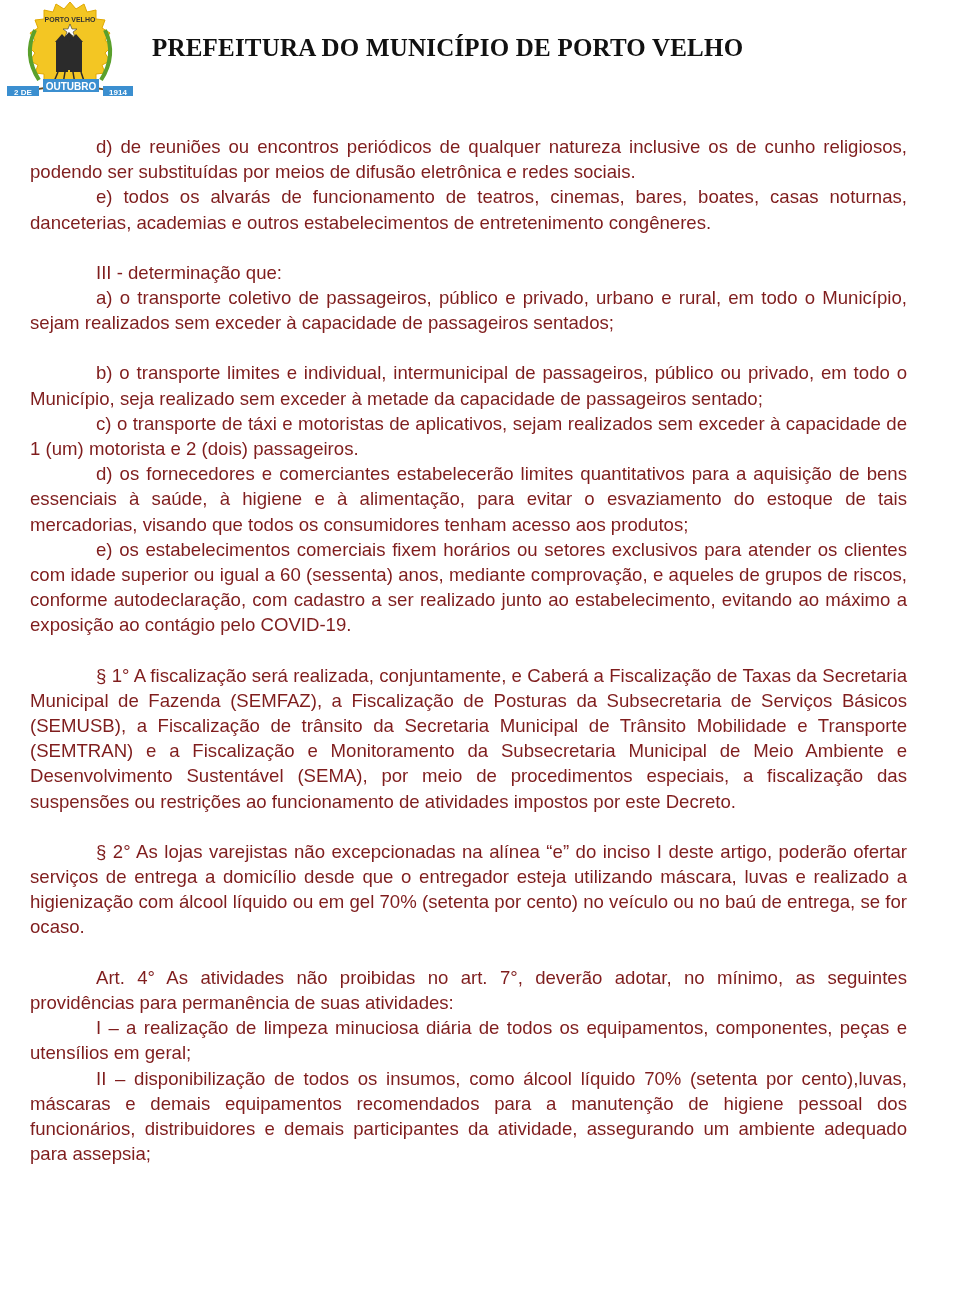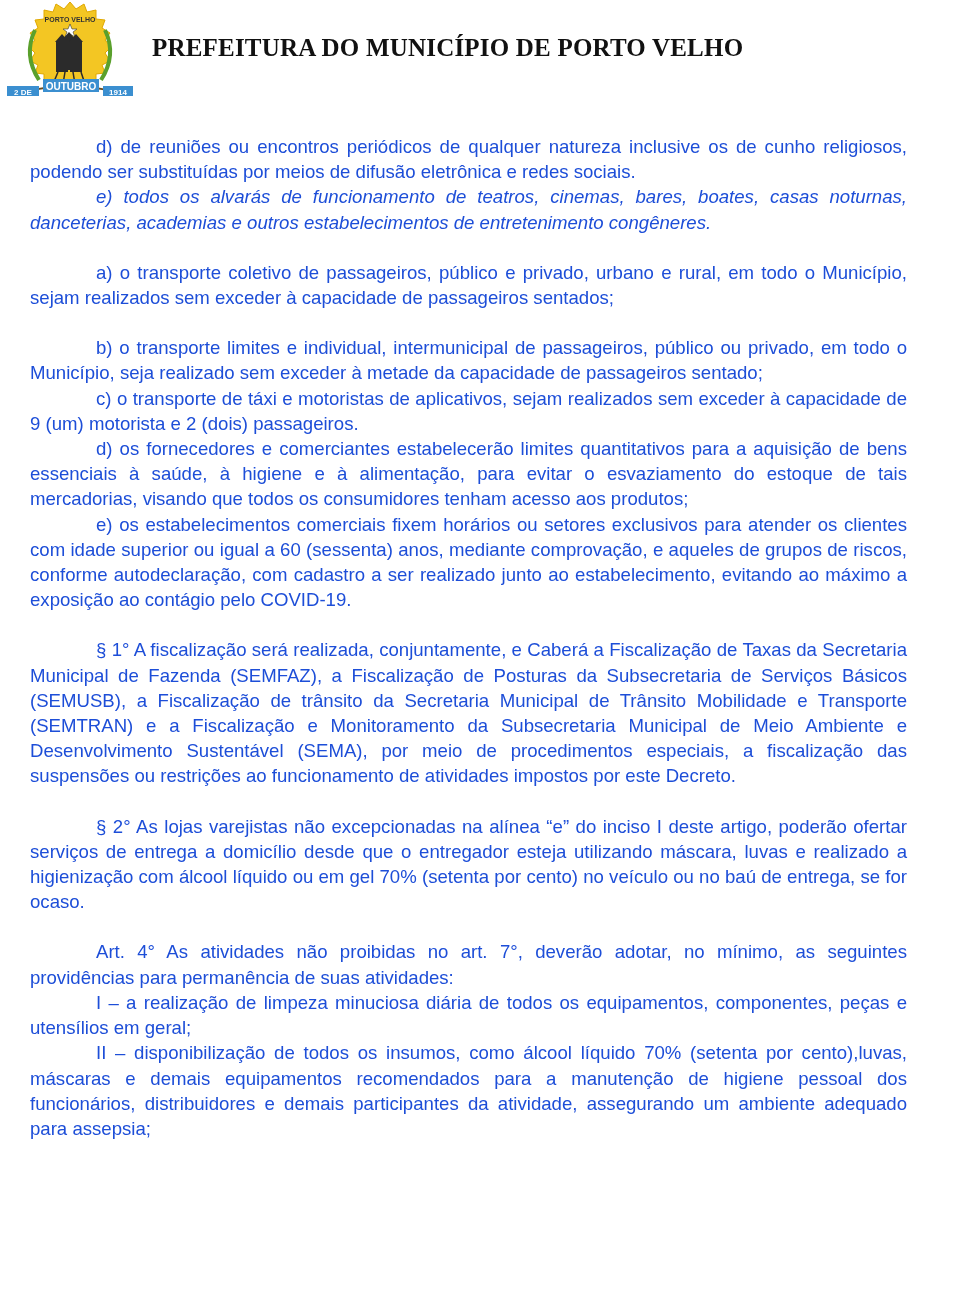--- a/index.html
+++ b/index.html
@@ -1,22 +1,22 @@
 <!DOCTYPE html>
 <html><head>
 <meta charset="utf-8">
 <style>
   html, body { margin: 0; padding: 0; background: #ffffff; }
   body { width: 960px; height: 1305px; position: relative; overflow: hidden; color: #111; }
   .header { position: absolute; left: 0; top: 0; width: 960px; height: 120px; }
   .logo { position: absolute; left: 5px; top: 0; width: 130px; height: 112px; }
   .title { position: absolute; left: 152px; top: 34px; font-family: "Liberation Serif", serif; font-weight: bold; font-size: 25px; letter-spacing: 0.2px; color: #111; white-space: nowrap; }
-  .content { position: absolute; left: 30px; top: 134px; width: 877px; font-family: "Liberation Sans", sans-serif; font-size: 18.6px; line-height: 25.2px; color: #1d4ed8; }
+  .content { position: absolute; left: 30px; top: 134px; width: 877px; font-family: "Liberation Sans", sans-serif; font-size: 18.6px; line-height: 25.2px; color: #7f1d1d; }
   .p { margin: 0; text-align: justify; text-indent: 66px; }
-  .p.last-left { text-align-last: left; font-style: italic; }
+  .p.last-left { text-align-last: left; }
   .gap { height: 25px; }
   .bold { font-weight: normal; }
 </style>
 </head>
 <body>
 
 <div class="header">
   <div class="logo">
     <svg width="130" height="112" viewBox="0 0 130 112">
 
@@ -55,24 +55,25 @@
       <text x="113" y="94.5" text-anchor="middle" font-family="Liberation Sans, sans-serif" font-size="8" font-weight="bold" fill="#fff">1914</text>
     </svg>
   </div>
   <div class="title">PREFEITURA DO MUNICÍPIO DE PORTO VELHO</div>
 </div>
 
 <div class="content">
   <p class="p">d) de reuniões ou encontros periódicos de qualquer natureza inclusive os de cunho religiosos, podendo ser  substituídas por meios de difusão eletrônica e redes sociais.</p>
   <p class="p last-left">e) todos os alvarás de funcionamento de teatros, cinemas, bares, boates, casas noturnas, danceterias, academias e outros estabelecimentos de entretenimento congêneres.</p>
   <div class="gap"></div>
+  <p class="p">III - determinação que:</p>
   <p class="p">a) o transporte coletivo de passageiros, público e privado, urbano e rural, em todo o Município, sejam realizados sem exceder à capacidade de passageiros sentados;</p>
   <div class="gap"></div>
   <p class="p">b) o transporte limites e individual, intermunicipal de passageiros, público ou privado, em todo o Município, seja realizado sem exceder à metade da capacidade de passageiros sentado;</p>
-  <p class="p">c) o transporte de táxi e motoristas de aplicativos, sejam realizados sem exceder à capacidade de 9 (um) motorista e 2 (dois) passageiros.</p>
+  <p class="p">c) o transporte de táxi e motoristas de aplicativos, sejam realizados sem exceder à capacidade de 1 (um) motorista e 2 (dois) passageiros.</p>
   <p class="p">d) os fornecedores e comerciantes estabelecerão limites quantitativos para a aquisição de bens essenciais à saúde, à higiene e à alimentação, para evitar o esvaziamento do estoque de tais mercadorias, visando que todos os consumidores tenham acesso aos produtos;</p>
   <p class="p">e) os estabelecimentos comerciais fixem horários ou setores exclusivos para atender os clientes com idade superior ou igual a 60 (sessenta) anos, mediante comprovação, e aqueles de grupos de riscos, conforme autodeclaração, com cadastro a ser realizado junto ao estabelecimento, evitando ao máximo a exposição ao contágio pelo COVID-19.</p>
   <div class="gap"></div>
   <p class="p">§ 1° A fiscalização será realizada, conjuntamente, e Caberá a Fiscalização de Taxas da Secretaria Municipal de Fazenda (SEMFAZ), a Fiscalização de Posturas da Subsecretaria de Serviços Básicos (SEMUSB), a Fiscalização de trânsito da Secretaria Municipal de Trânsito Mobilidade e Transporte (SEMTRAN) e a Fiscalização e Monitoramento da Subsecretaria Municipal de Meio Ambiente e Desenvolvimento Sustentável (SEMA), por meio de procedimentos especiais, a fiscalização das suspensões ou restrições ao funcionamento de atividades impostos por este Decreto.</p>
   <div class="gap"></div>
   <p class="p">§ 2° As lojas varejistas não excepcionadas na alínea “e” do inciso I deste artigo, poderão ofertar serviços de entrega a domicílio desde que o entregador esteja utilizando máscara, luvas e realizado a higienização com álcool líquido ou em gel 70% (setenta por cento) no veículo ou no baú de entrega, se for ocaso.</p>
   <div class="gap"></div>
   <p class="p"><span class="bold">Art. 4°</span><span> As atividades não proibidas no art. 7°, deverão adotar, no mínimo, as seguintes providências para permanência de suas atividades:</span></p>
   <p class="p">I – a realização de limpeza minuciosa diária de todos os equipamentos, componentes, peças e utensílios em geral;</p>
   <p class="p">II – disponibilização de todos os insumos, como álcool líquido 70% (setenta por cento),luvas, máscaras e demais equipamentos recomendados para a manutenção de higiene pessoal dos funcionários, distribuidores e demais participantes da atividade, assegurando um ambiente adequado para assepsia;</p>

